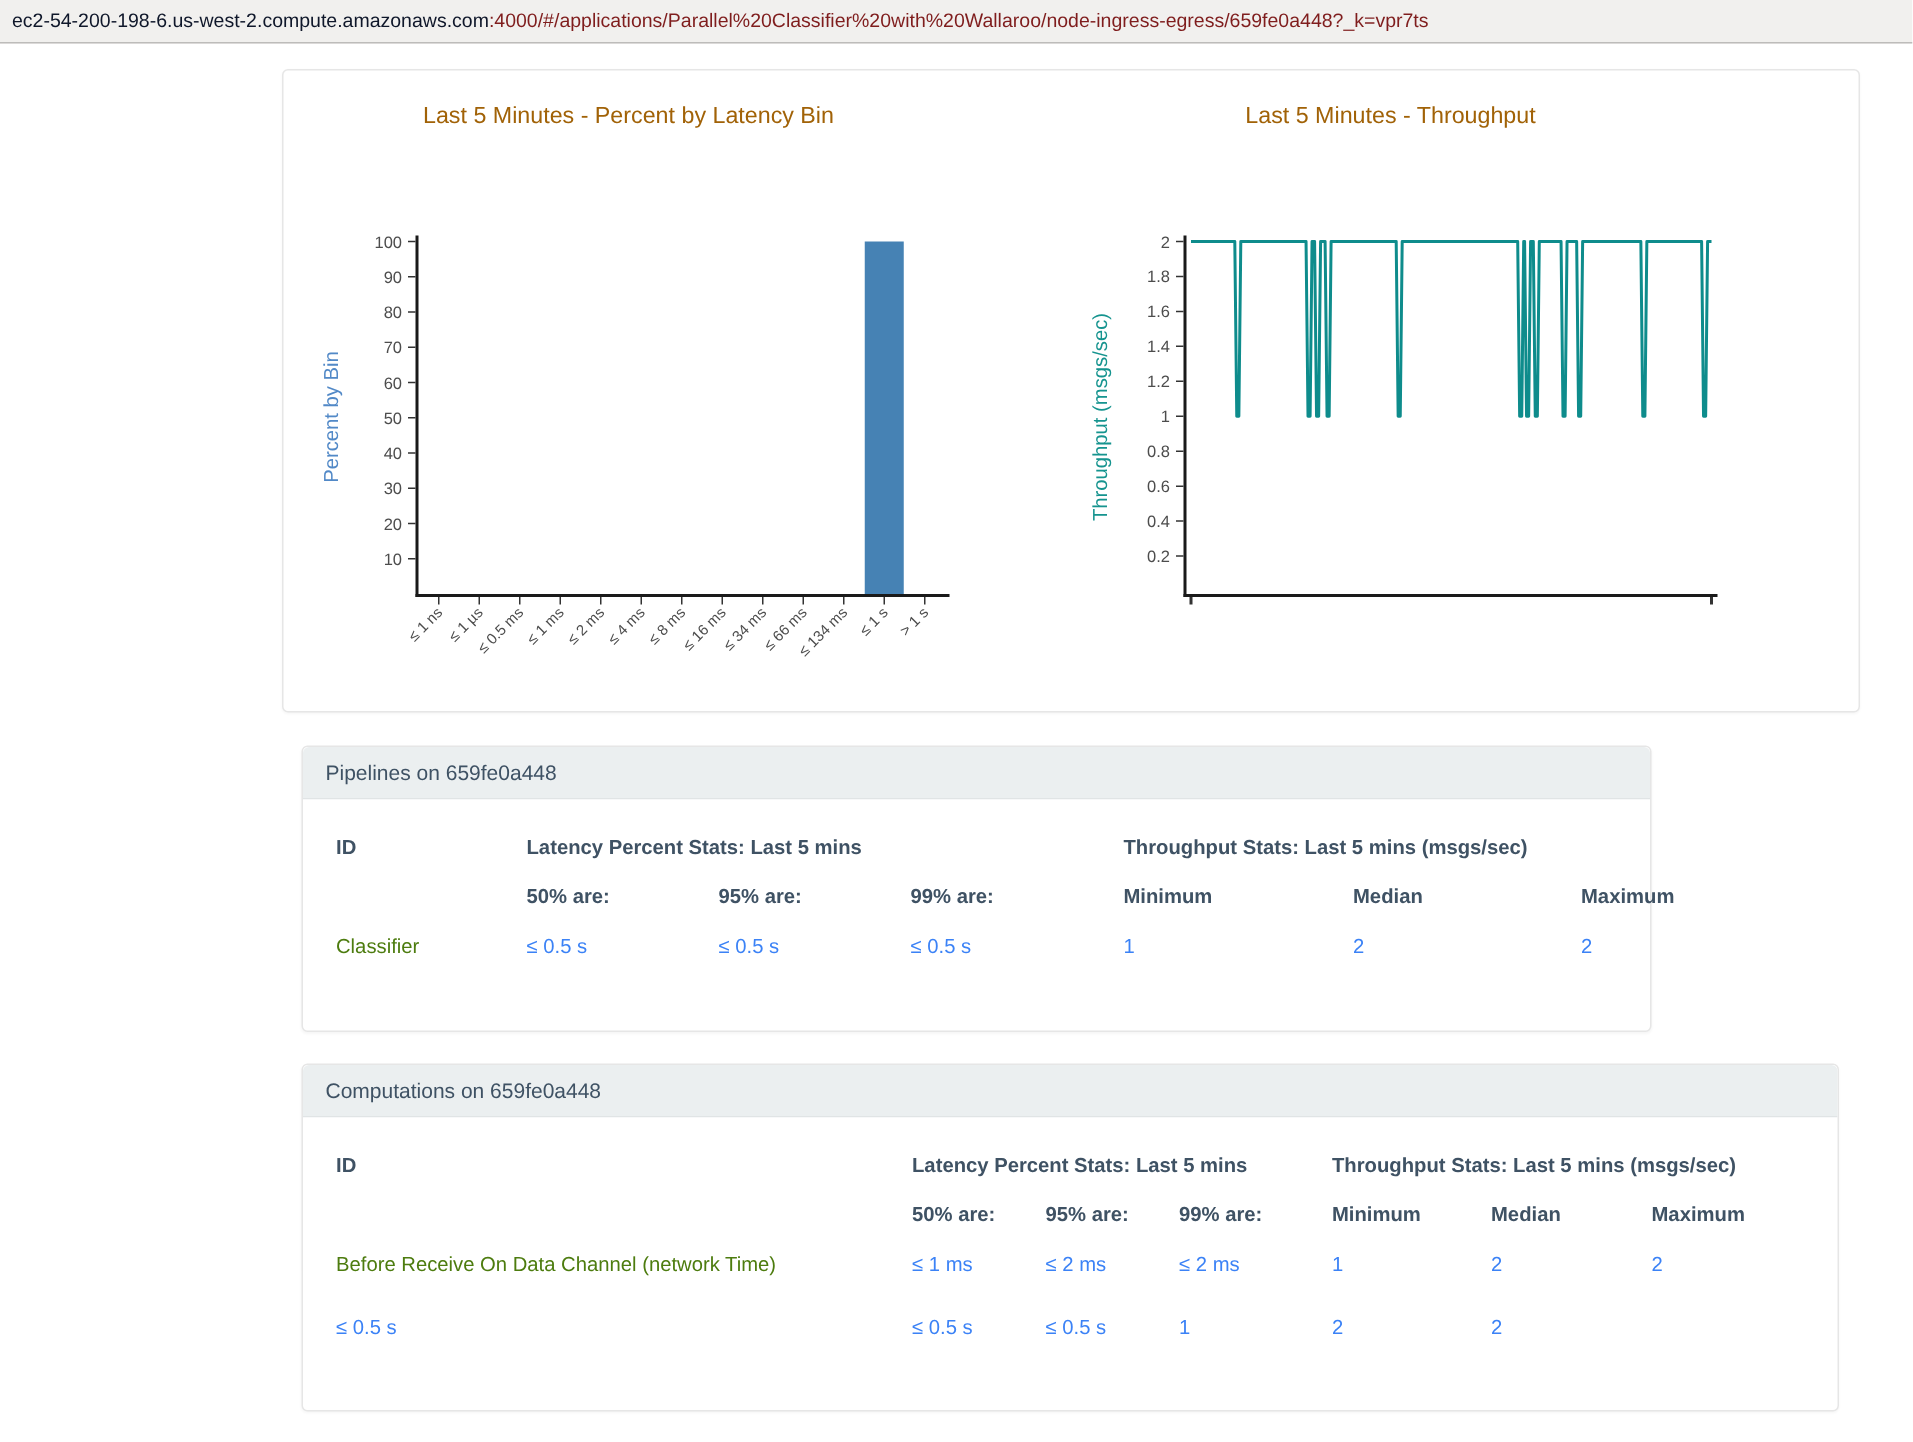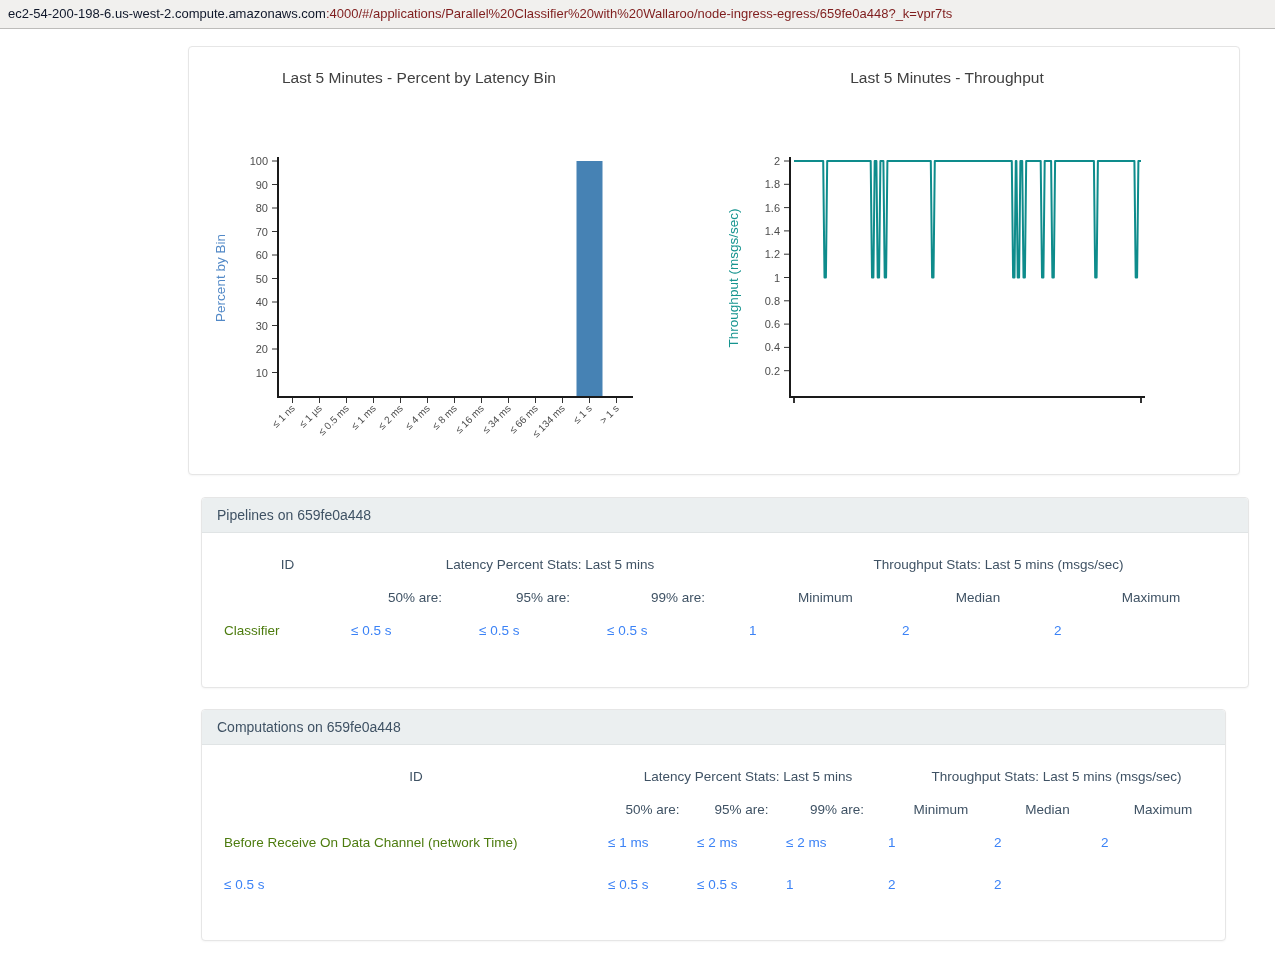--- a/index.html
+++ b/index.html
@@ -27,33 +27,33 @@
   .page { position: relative; width: 1275px; height: 932px; }
 
   .card {
     position: absolute;
     background: #ffffff;
     border: 1px solid #e6e6e6;
     border-radius: 4px;
     box-shadow: 0 1px 2px rgba(0,0,0,0.04);
   }
   .charts-card { left: 188px; top: 17px; width: 1052px; height: 429px; }
-  .pipelines-card { left: 201px; top: 468px; width: 1048px; height: 191px; }
+  .pipelines-card { left: 201px; top: 468px; width: 900px; height: 191px; }
   .computations-card { left: 201px; top: 680px; width: 1025px; height: 232px; }
 
   .chart-title {
     position: absolute;
     top: 22px;
     font-size: 15.5px;
     font-weight: 500;
-    color: #404040;
+    color: #a16207;
     text-align: center;
   }
   .chart-title.left { left: 10px; width: 440px; }
-  .chart-title.right { left: 548px; width: 420px; }
+  .chart-title.right { left: 528px; width: 420px; }
 
   .chart-svg { position: absolute; top: 94px; }
   .chart-svg.left { left: 22px; }
   .chart-svg.right { left: 532px; }
   svg text { font-family: "Liberation Sans", sans-serif; }
 
   .panel-header {
     height: 35px;
     background: #ebeff0;
     border-bottom: 1px solid #e0e4e5;
@@ -73,21 +73,21 @@
     grid-template-columns: 127px 128px 128px 142px 153px 152px auto;
     grid-auto-rows: min-content;
   }
   .stats-grid.computations-grid {
     grid-template-columns: 384px 89px 89px 102px 106px 107px auto;
     grid-auto-rows: min-content;
   }
   .cell { padding: 0; }
   .hrow  { height: 33px; }
   .drow  { height: 42px; }
-  .ghead, .shead { font-weight: normal; color: #3f5264; text-align: center; }
+  .ghead, .shead { font-weight: bold; color: #3f5264; }
   .span3 { grid-column: span 3; }
   .link-green { color: #4d7c0f; text-decoration: none; cursor: pointer; }
   .link-blue  { color: #3b82f6; text-decoration: none; cursor: pointer; }
 </style>
 </head>
 <body>
 
 <div class="url-bar">
   <span class="url-host">ec2-54-200-198-6.us-west-2.compute.amazonaws.com</span><span class="url-rest">:4000/#/applications/Parallel%20Classifier%20with%20Wallaroo/node-ingress-egress/659fe0a448?_k=vpr7ts</span>
 </div>

